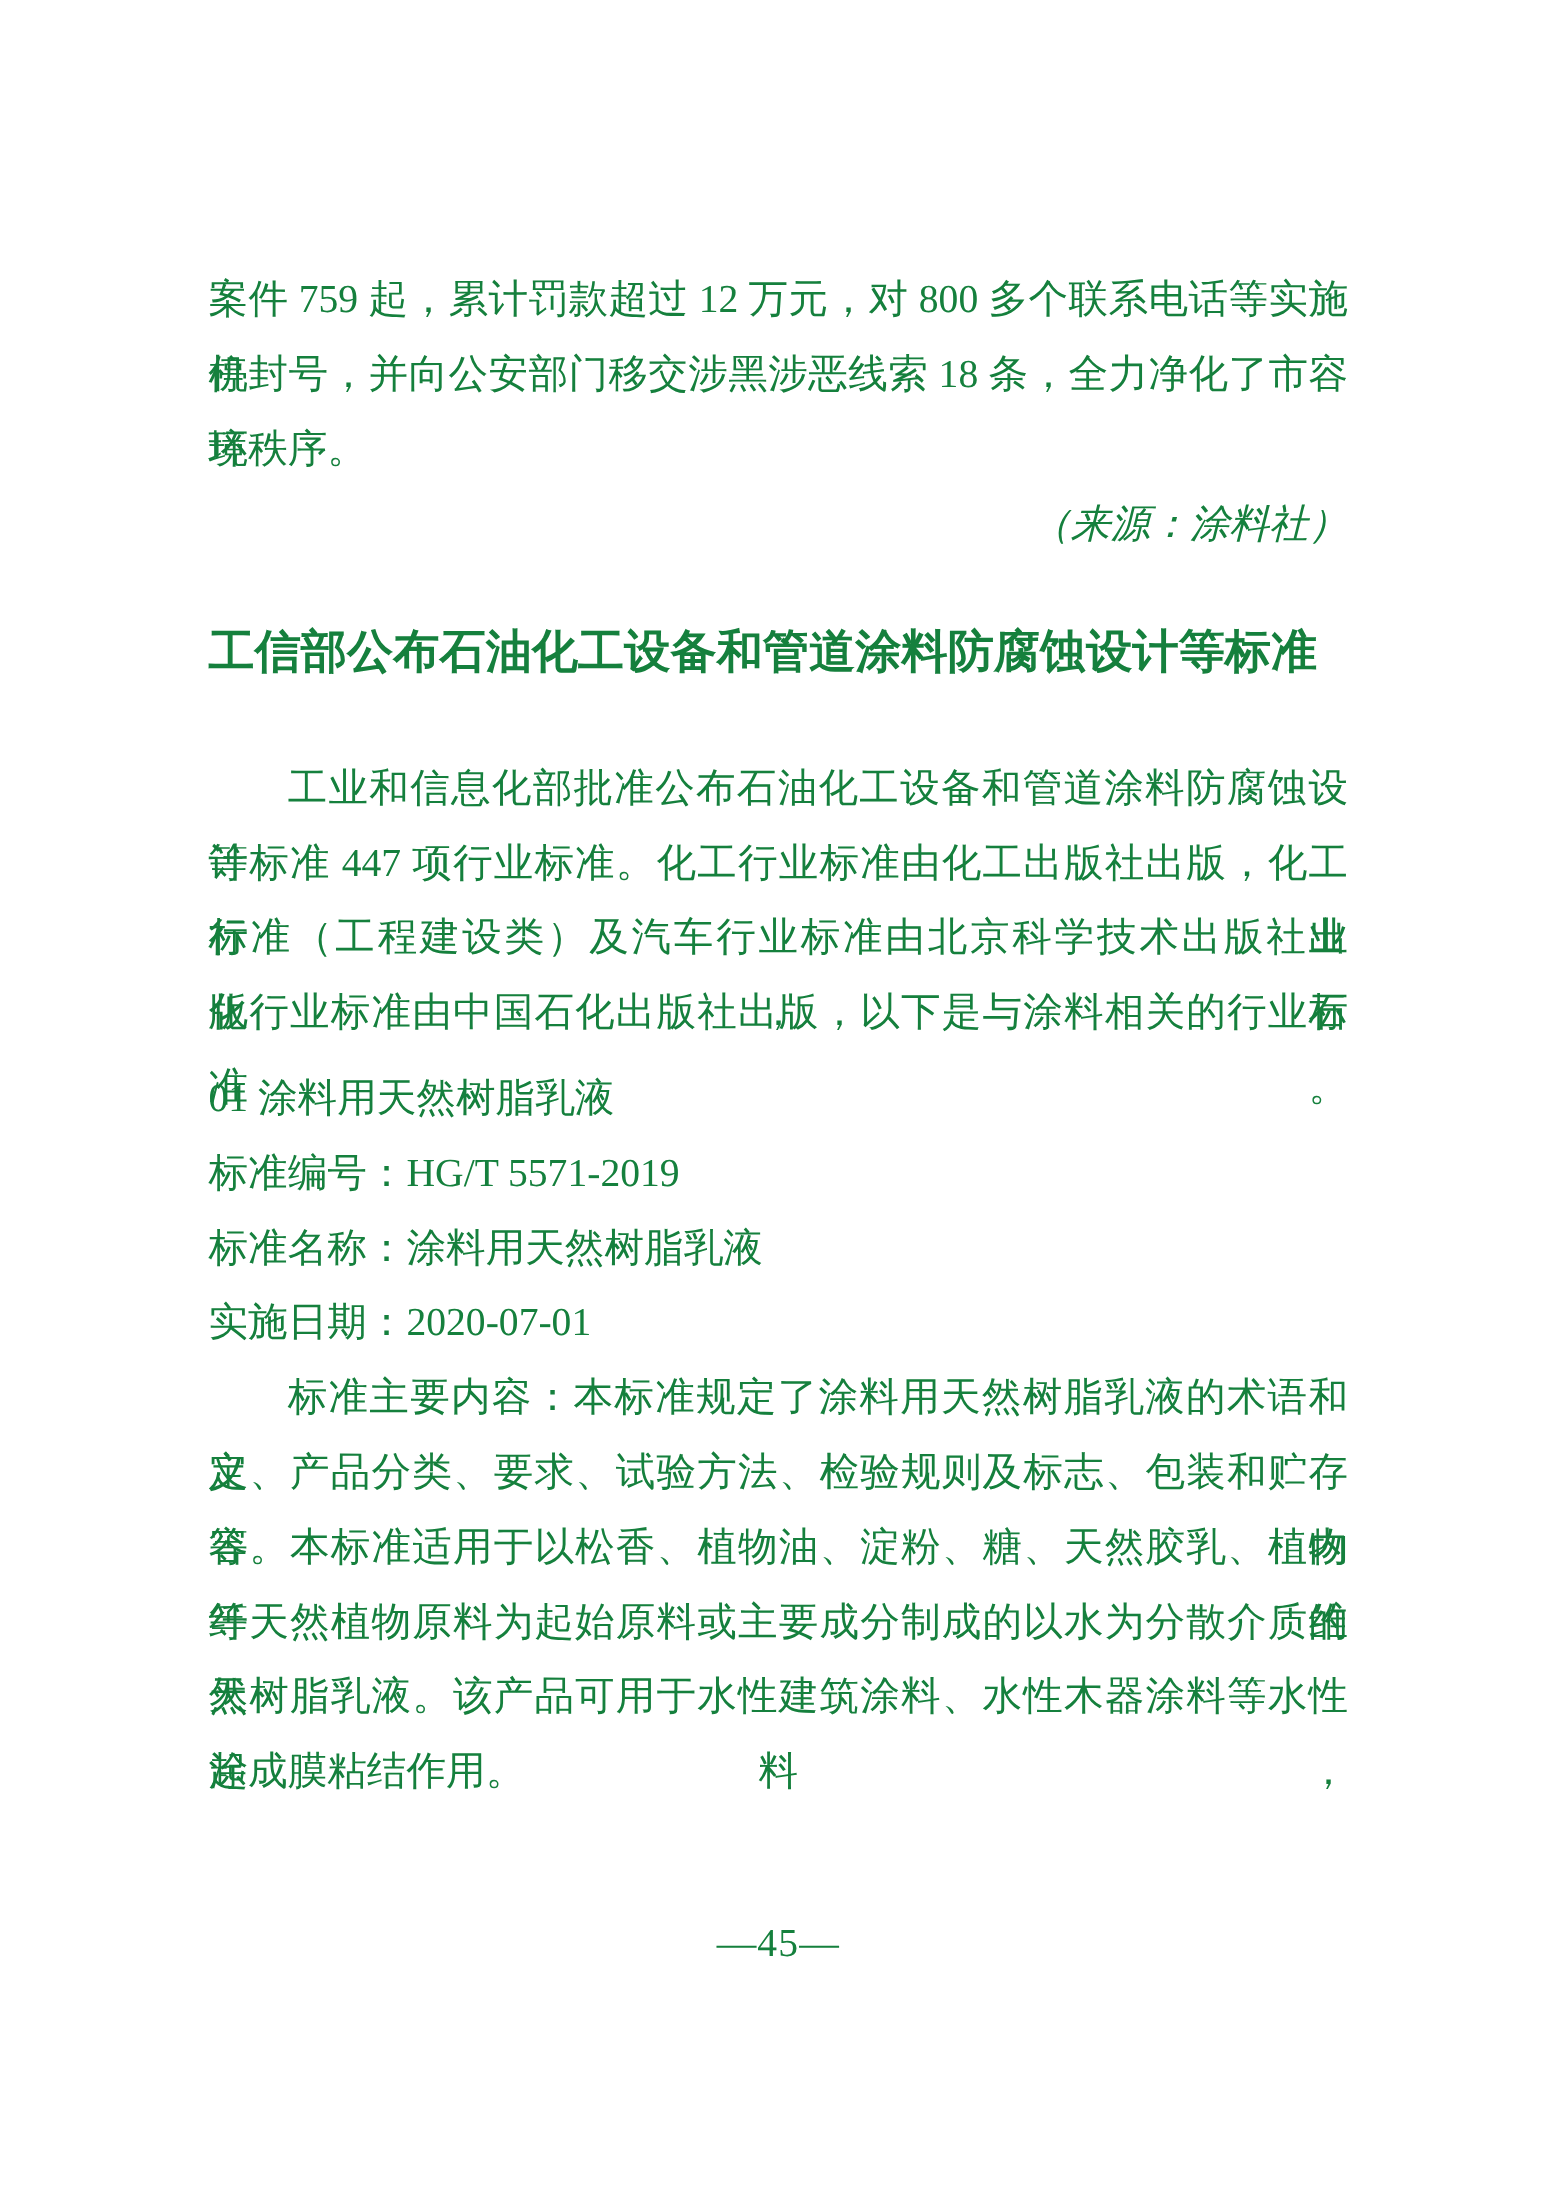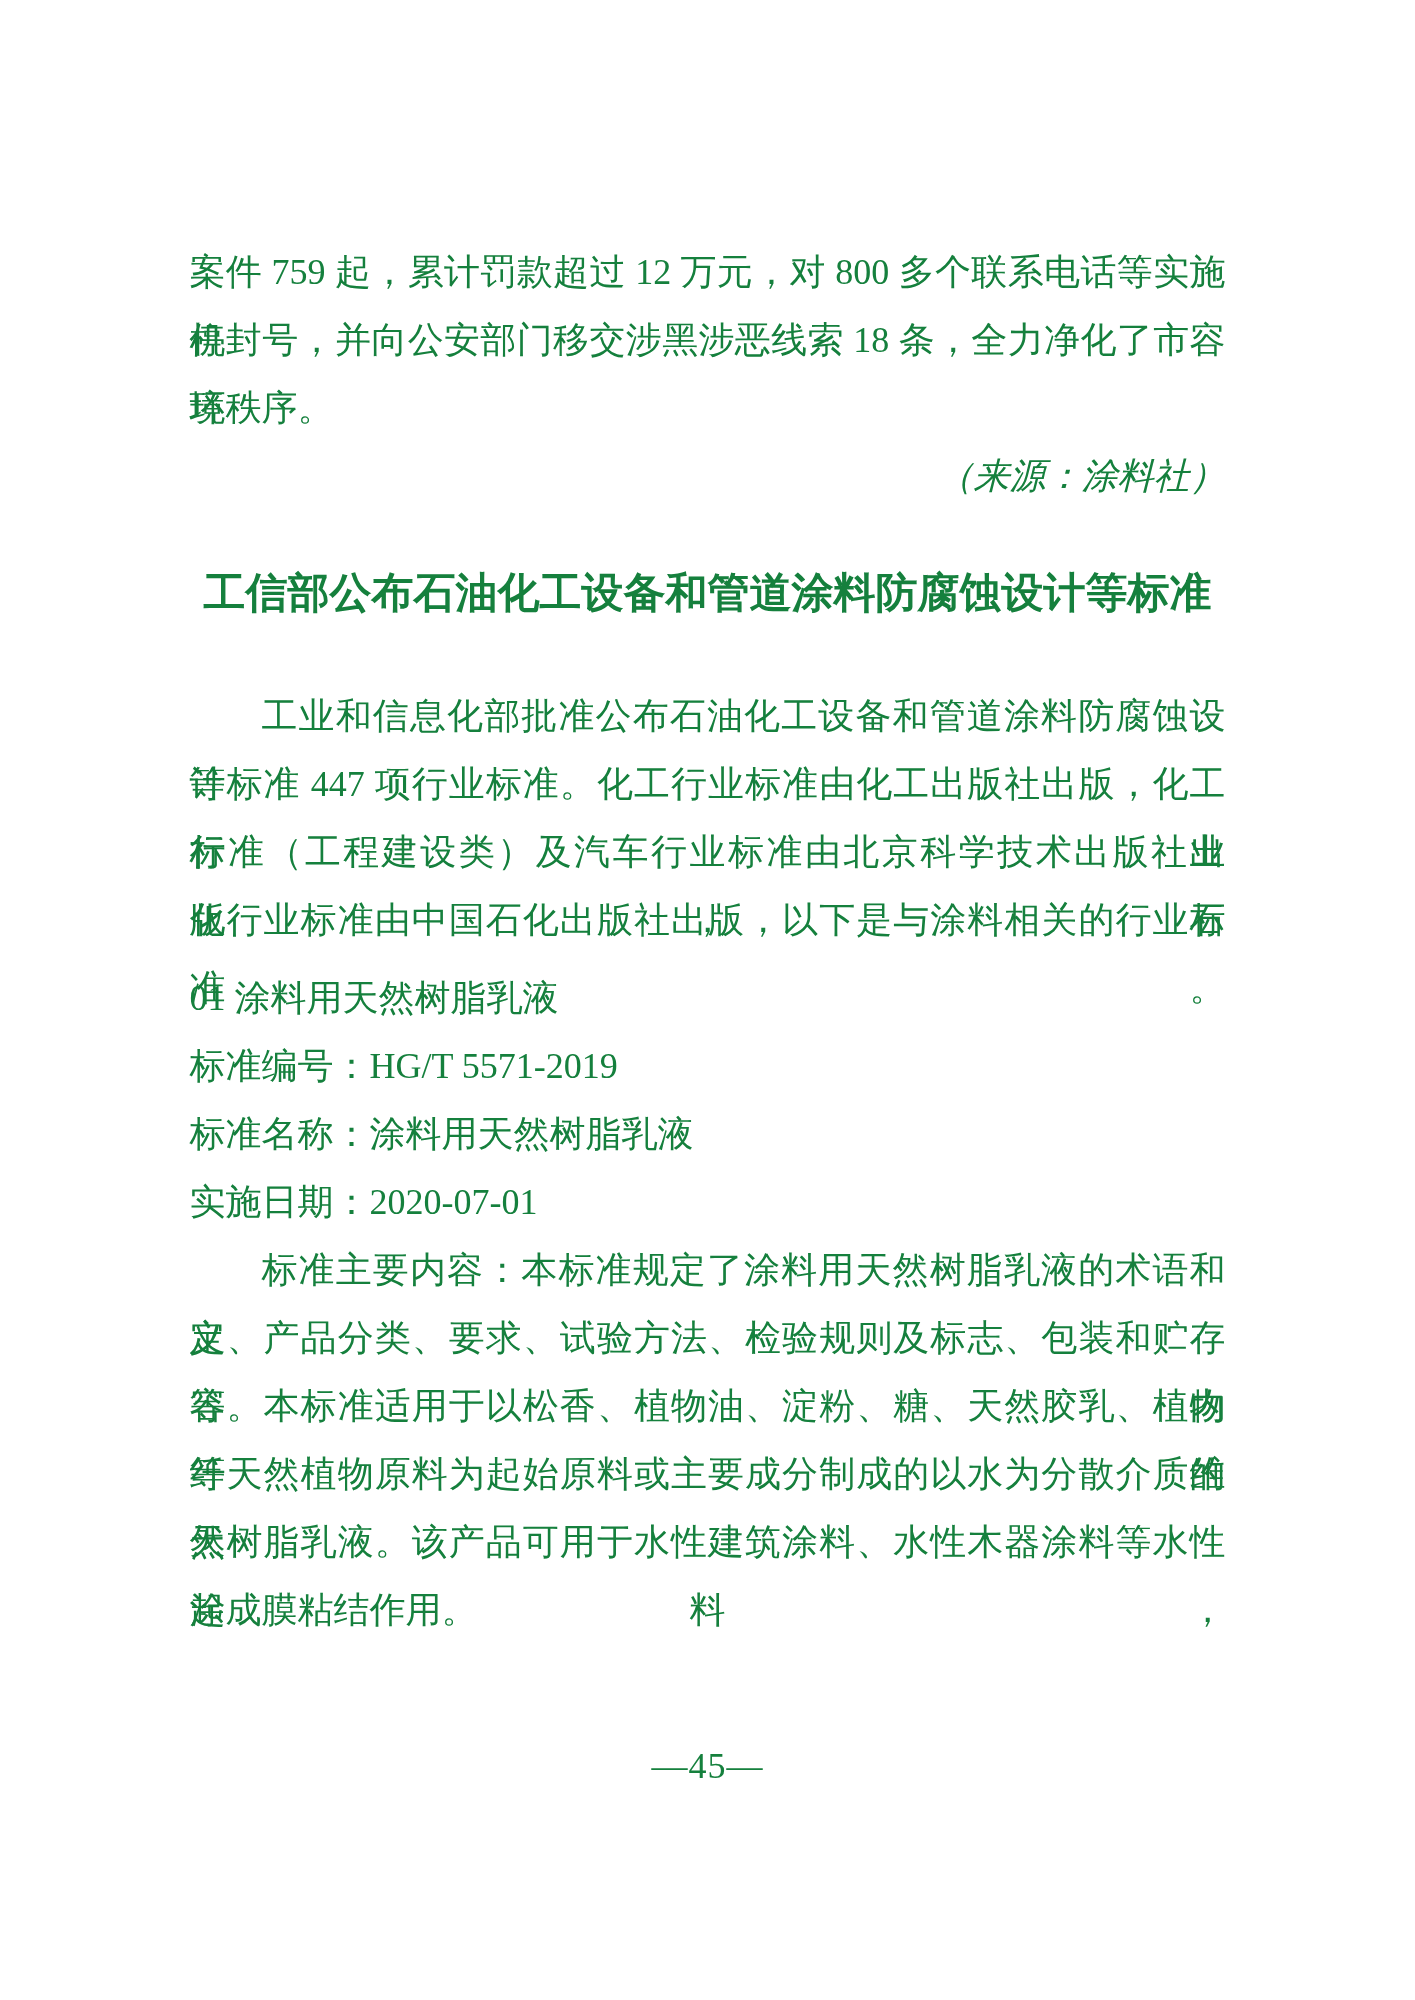--- a/index.html
+++ b/index.html
@@ -37,21 +37,20 @@
   }
   .right {
     text-align: right;
     font-style: italic;
   }
   .heading {
     font-size: 42px;
     font-weight: bold;
     line-height: 62px;
     height: 62px;
-    text-align: center;
     margin-top: 52px;
     white-space: nowrap;
   }
   .p2 { margin-top: 58px; }
   .standard-block { margin-top: 10px; }
   .page-number {
     text-align: center;
     font-size: 36px;
     line-height: 48px;
     margin-top: 98px;

